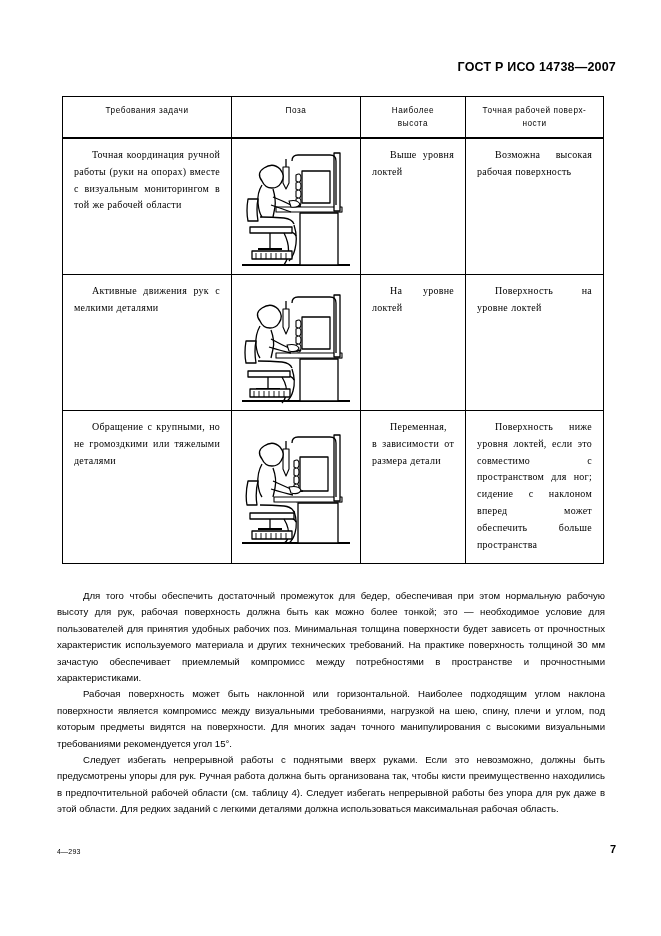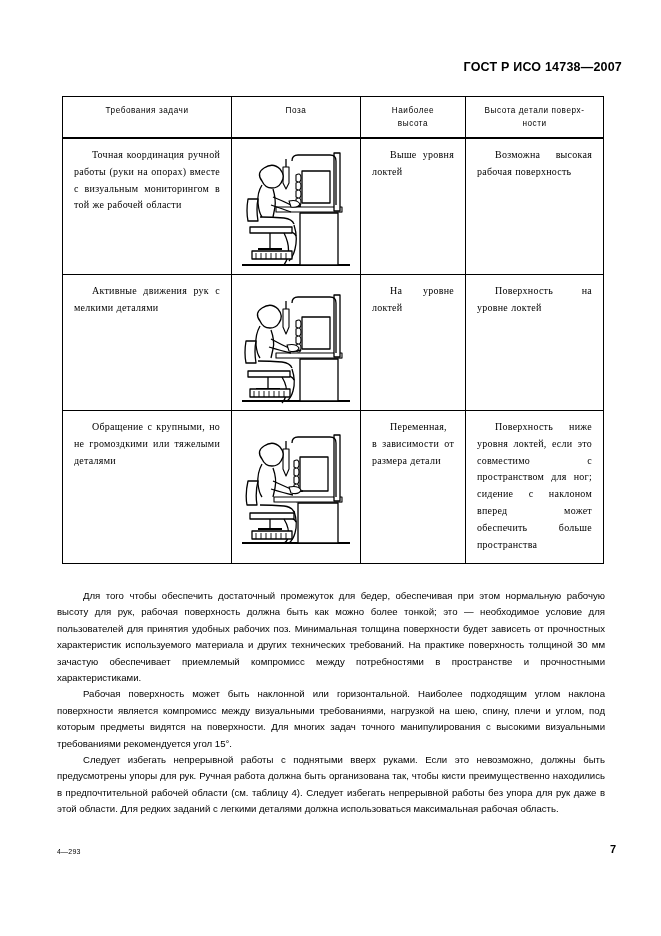--- a/index.html
+++ b/index.html
@@ -18,21 +18,21 @@
   .page {
     position: absolute;
     left: 0; top: 0;
     width: 661px;
     height: 936px;
   }
 
   
   .doc-header {
     position: absolute;
-    right: 39px;
+    right: 45px;
     top: 60px;
     font-size: 12.5px;
     font-weight: bold;
     letter-spacing: 0.2px;
     white-space: nowrap;
   }
 
   
   .rec-table {
     position: absolute;
@@ -142,21 +142,21 @@
           <div class="hdr-txt">Поза</div>
         </th>
         <th class="col-wh">
           <div class="hdr-txt">
             <span>Наиболее</span><br>
             <span>высота</span>
           </div>
         </th>
         <th class="col-surf">
           <div class="hdr-txt">
-            <span>Высота детали поверх-</span><br>
+            <span>Точная рабочей поверх-</span><br>
             <span>ности</span>
           </div>
         </th>
       </tr>
     </thead>
     <tbody>
 
       <tr class="row-1">
         <td>
           <div class="cell-txt">Точная координация ручной работы (руки на опорах) вместе с визуальным мониторингом в той же рабочей области</div>

